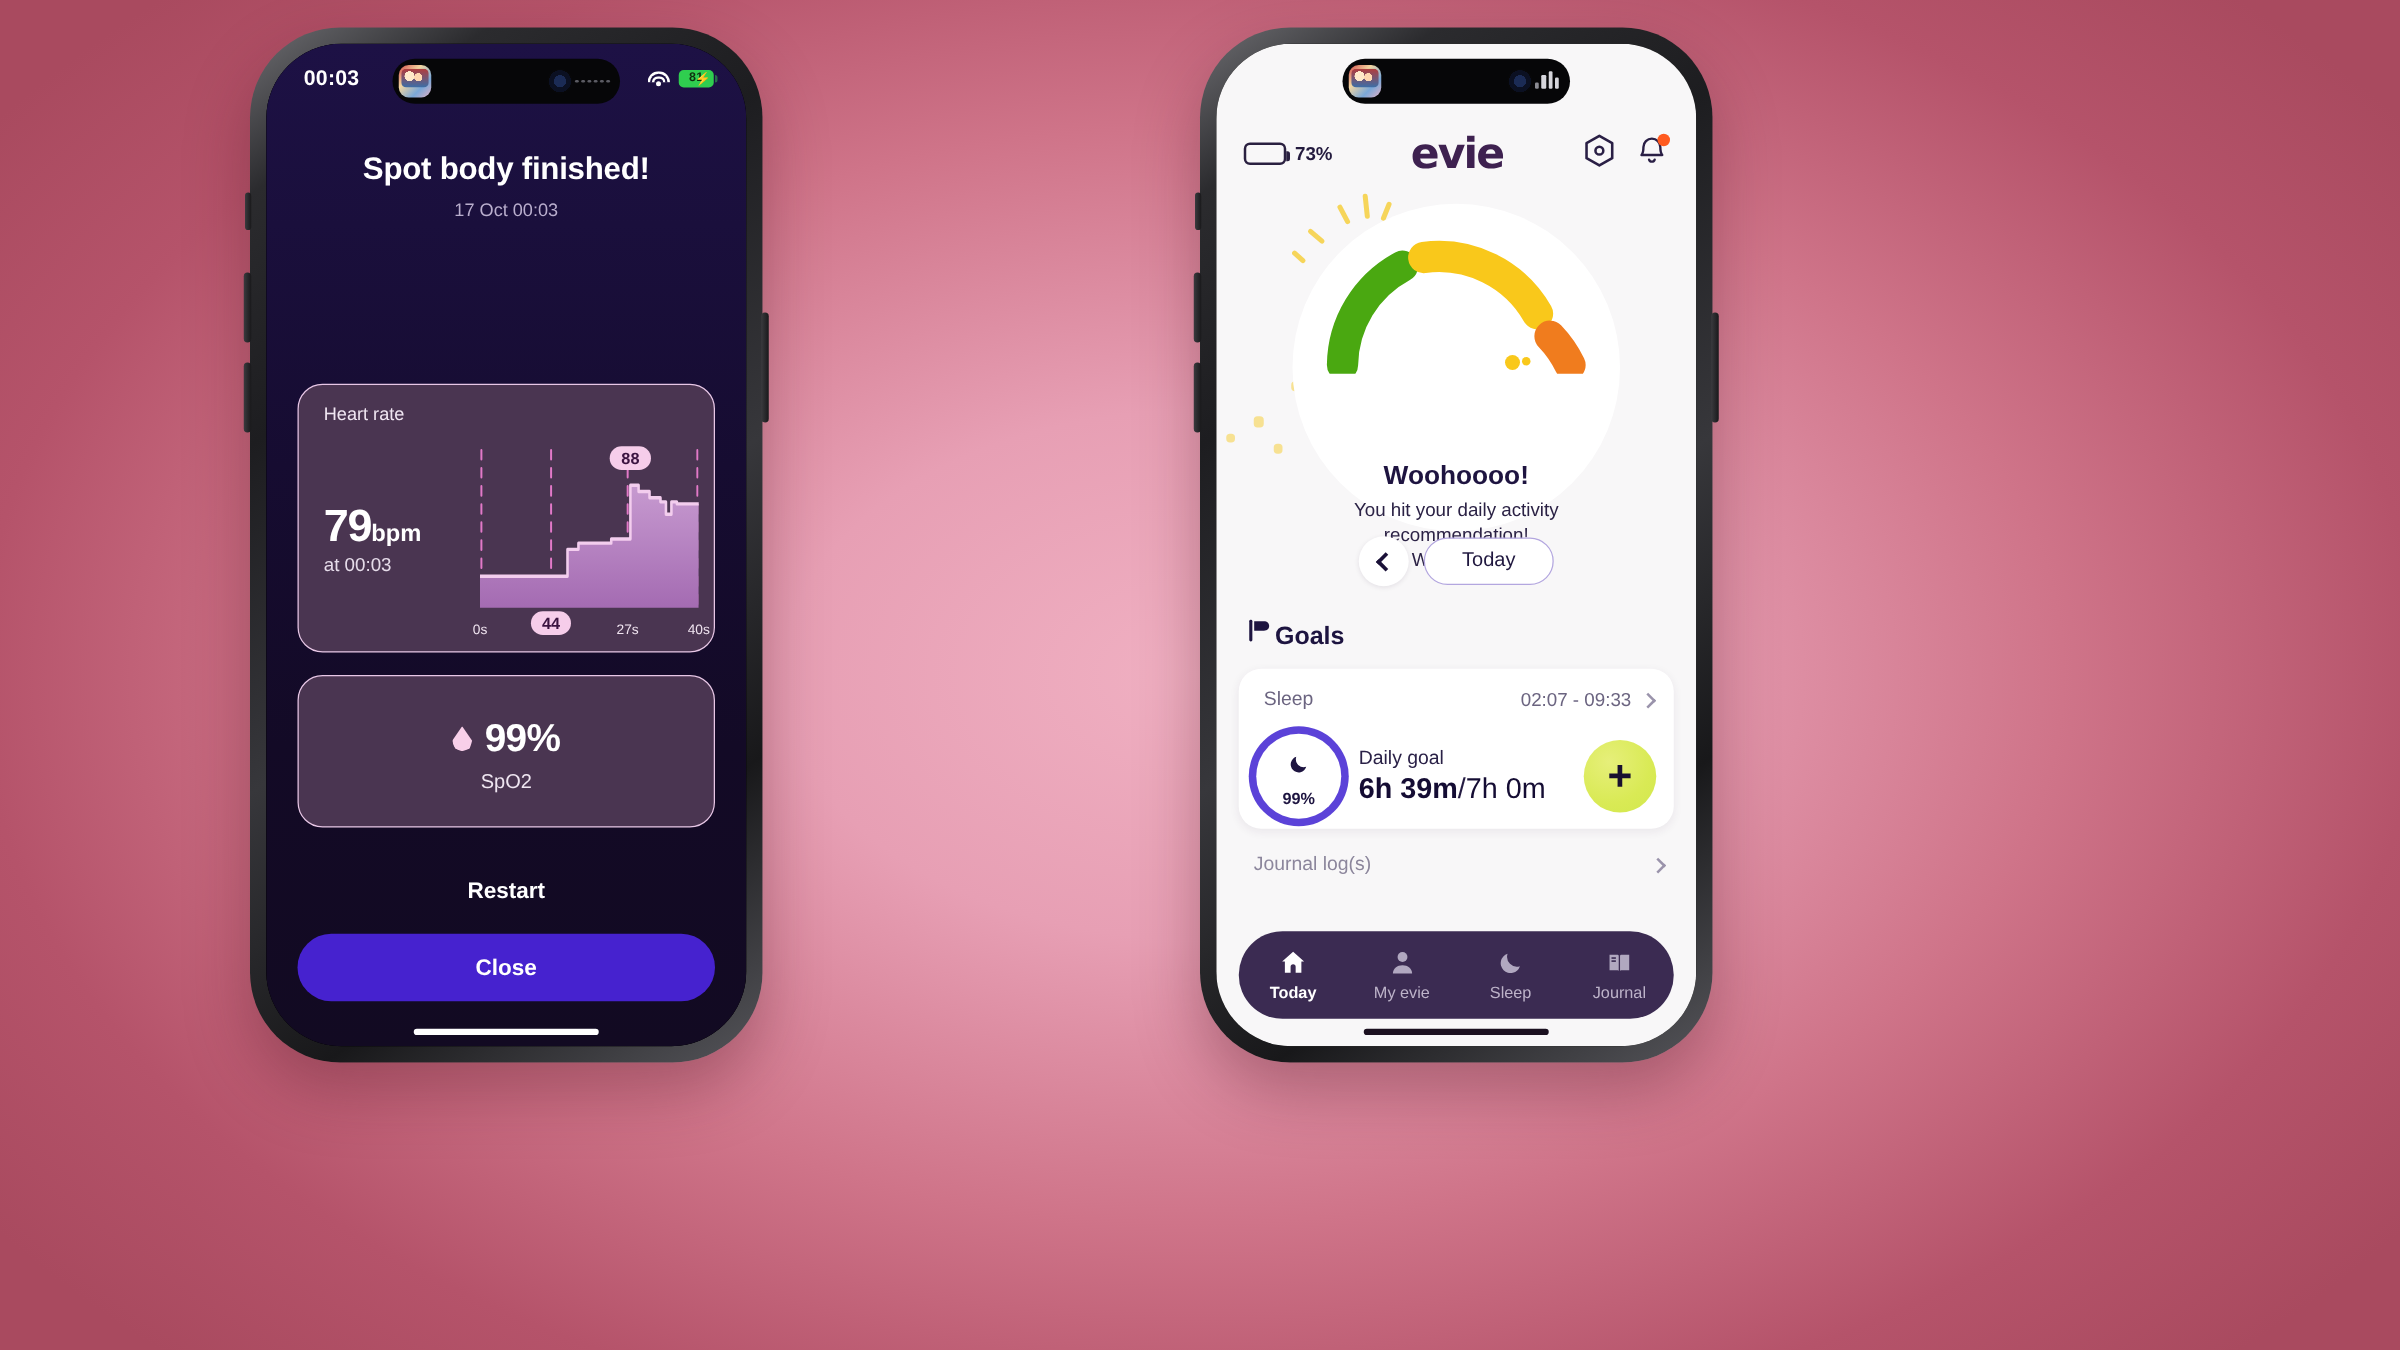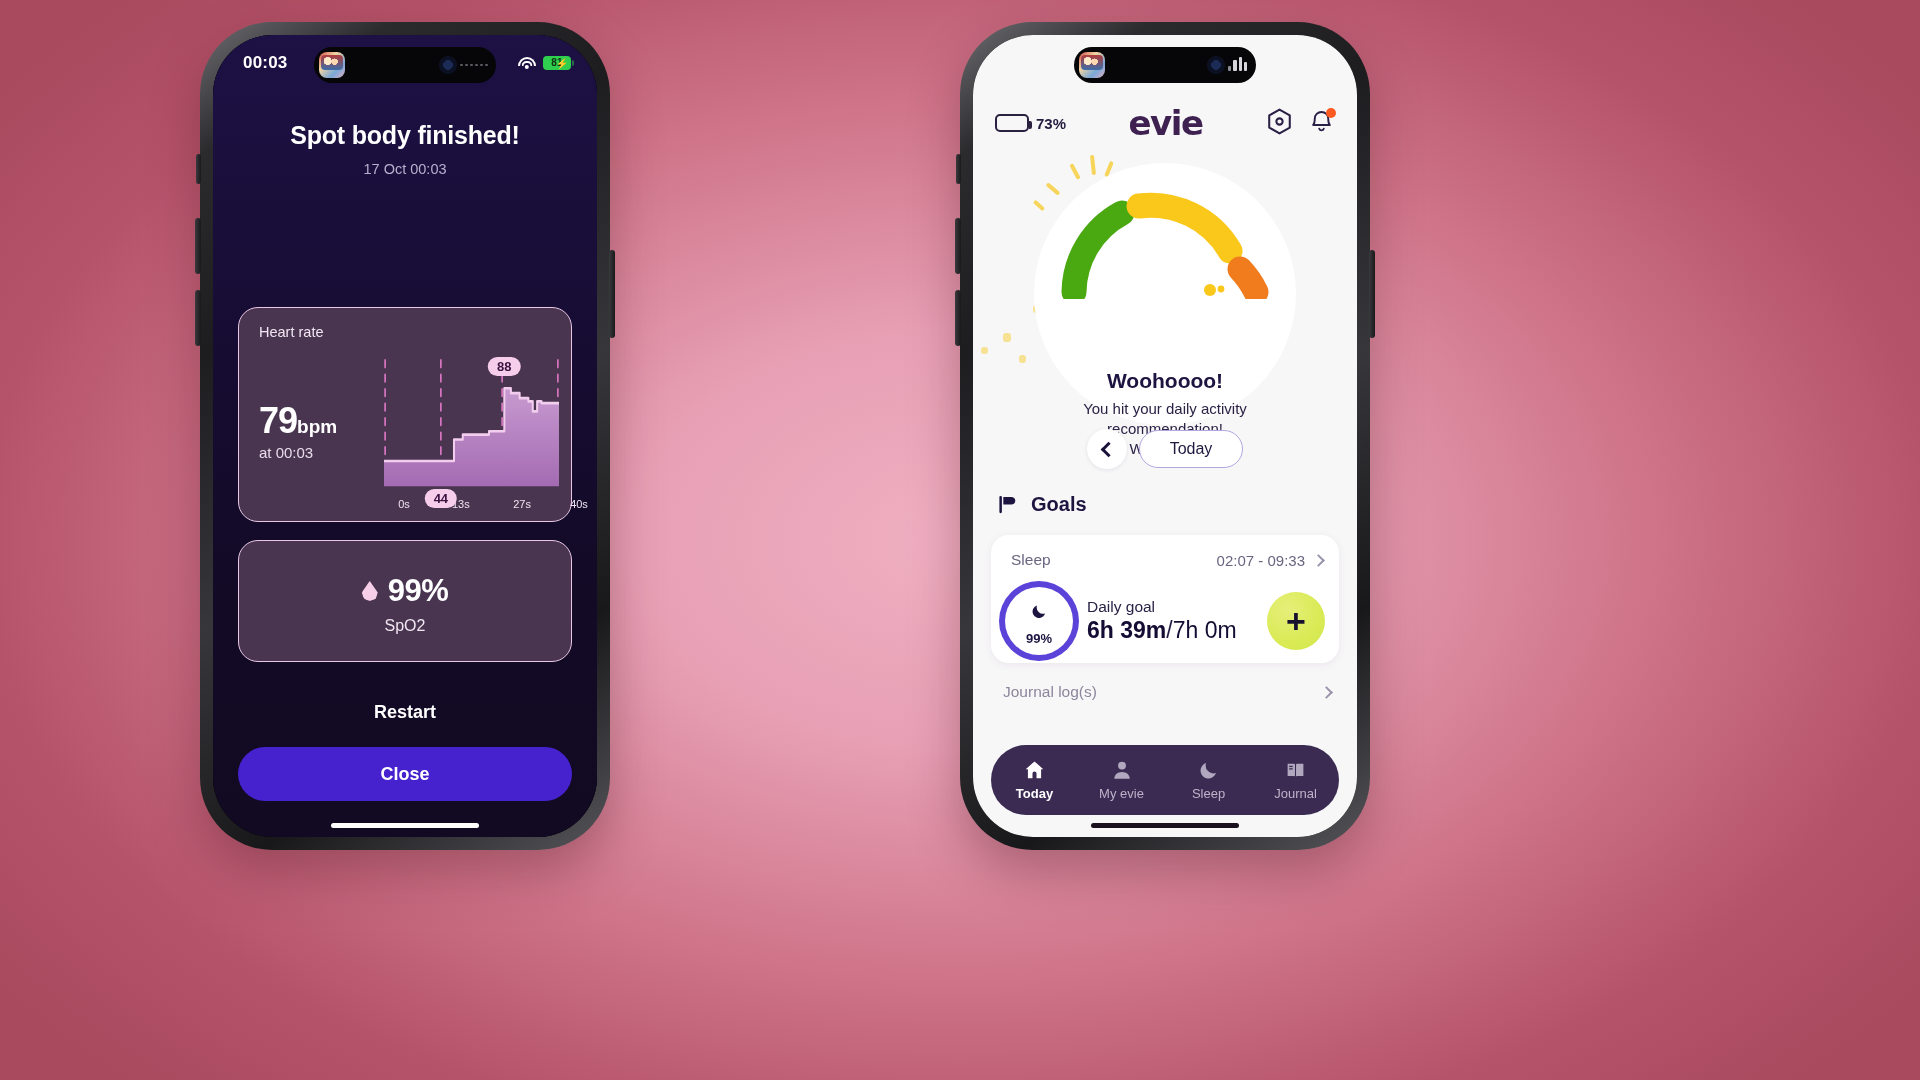--- a/index.html
+++ b/index.html
@@ -94,21 +94,21 @@
 
   .card-label{ position:absolute; left:20px; top:16px; font-size:14.5px; color:#f0e6f2; }
 
   .hr-left{ position:absolute; left:20px; top:92px; }
   .hr-big{ font-size:36px; font-weight:bold; letter-spacing:-1px; }
   .hr-unit{ font-size:19px; font-weight:bold; }
   .hr-at{ font-size:15px; color:#e6dcea; margin-top:2px; }
 
   .hr-chart{ position:absolute; left:145px; right:12px; top:48px; bottom:10px; }
   .hr-chart svg{ width:100%; height:100%; display:block; }
-  .xlab{ position:absolute; bottom:1px; font-size:11px; color:#f0e4f0; transform:translateX(-50%);margin-left:20px; }
+  .xlab{ position:absolute; bottom:1px; font-size:11px; color:#f0e4f0; transform:translateX(-50%); }
 
   .pill{ position:absolute; background:#f6cdea; color:#3a1340; font-size:13px;
     font-weight:bold; border-radius:11px; padding:2px 9px; transform:translateX(-50%); }
 
   .spo2-row{ position:absolute; left:0; right:0; top:32px; text-align:center;
     display:flex; align-items:center; justify-content:center; gap:10px; }
   .drop{ width:16px; height:20px; background:#f8cfe9;
     border-radius:50% 50% 50% 50% / 62% 62% 38% 38%;
     clip-path:polygon(50% 0,100% 58%,88% 90%,50% 100%,12% 90%,0 58%); }
   .spo2-num{ font-size:31px; font-weight:bold; letter-spacing:-.5px; }
@@ -158,21 +158,21 @@
   .daynav{ position:absolute; top:394px; left:0; right:0;
     display:flex; align-items:center; justify-content:center; gap:12px; }
   .nav-circle{ width:40px; height:40px; border-radius:50%; background:#fff;
     display:flex; align-items:center; justify-content:center;
     box-shadow:0 1px 4px rgba(40,20,60,.10); }
   .today-pill{ min-width:104px; height:38px; border:1.6px solid #b3a6df; background:#fff;
     border-radius:19px; display:flex; align-items:center; justify-content:center;
     font-size:16px; color:#20183f; padding:0 22px; }
 
   .goals-head{ position:absolute; top:458px; left:24px;
-    display:flex; align-items:flex-start; gap:11px; }
+    display:flex; align-items:flex-end; }
   .goals-title{ font-size:20px; font-weight:bold; color:#1d1440; }
 
   .goal-card{ position:absolute; top:500px; left:18px; right:18px; height:128px;
     background:#fff; border-radius:18px; box-shadow:0 2px 8px rgba(50,25,70,.07); }
   .goal-top{ position:absolute; top:16px; left:20px; right:16px;
     display:flex; align-items:center; justify-content:space-between; }
   .goal-name{ font-size:15.5px; color:#6b6480; }
   .goal-right{ display:flex; align-items:center; gap:9px; }
   .goal-range{ font-size:15px; color:#6b6480; }
   .goal-body{ position:absolute; top:52px; left:14px; right:14px;

